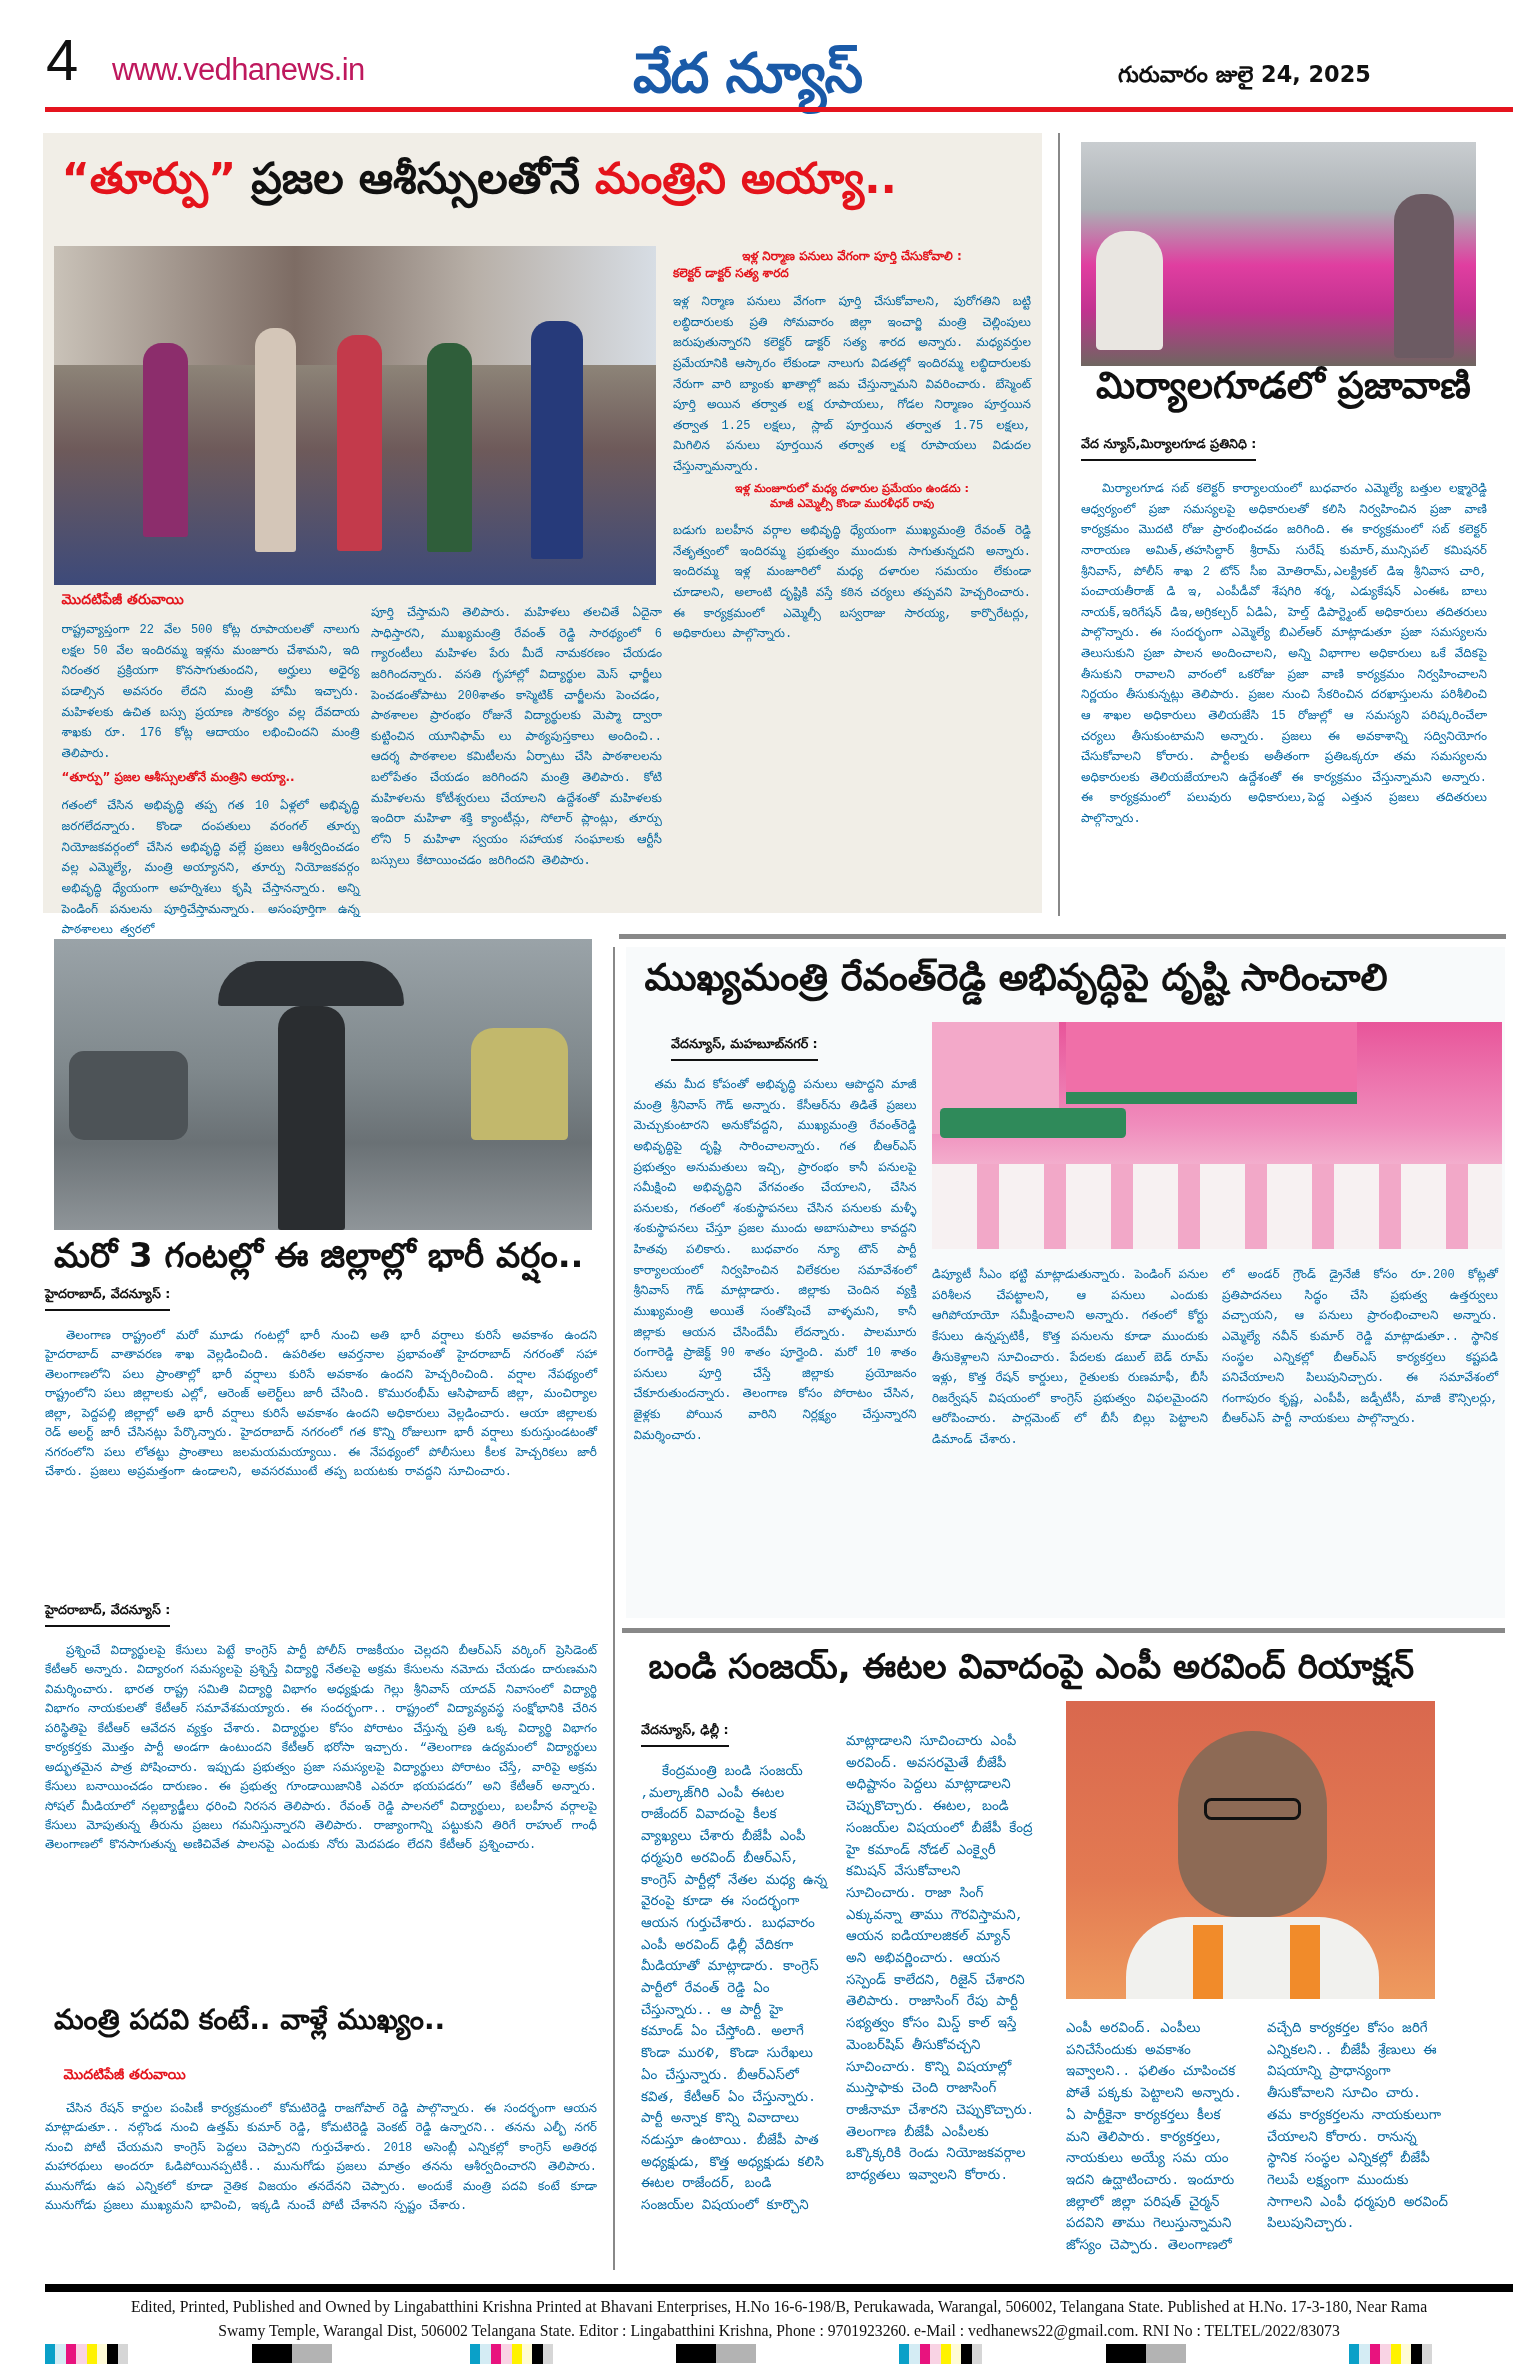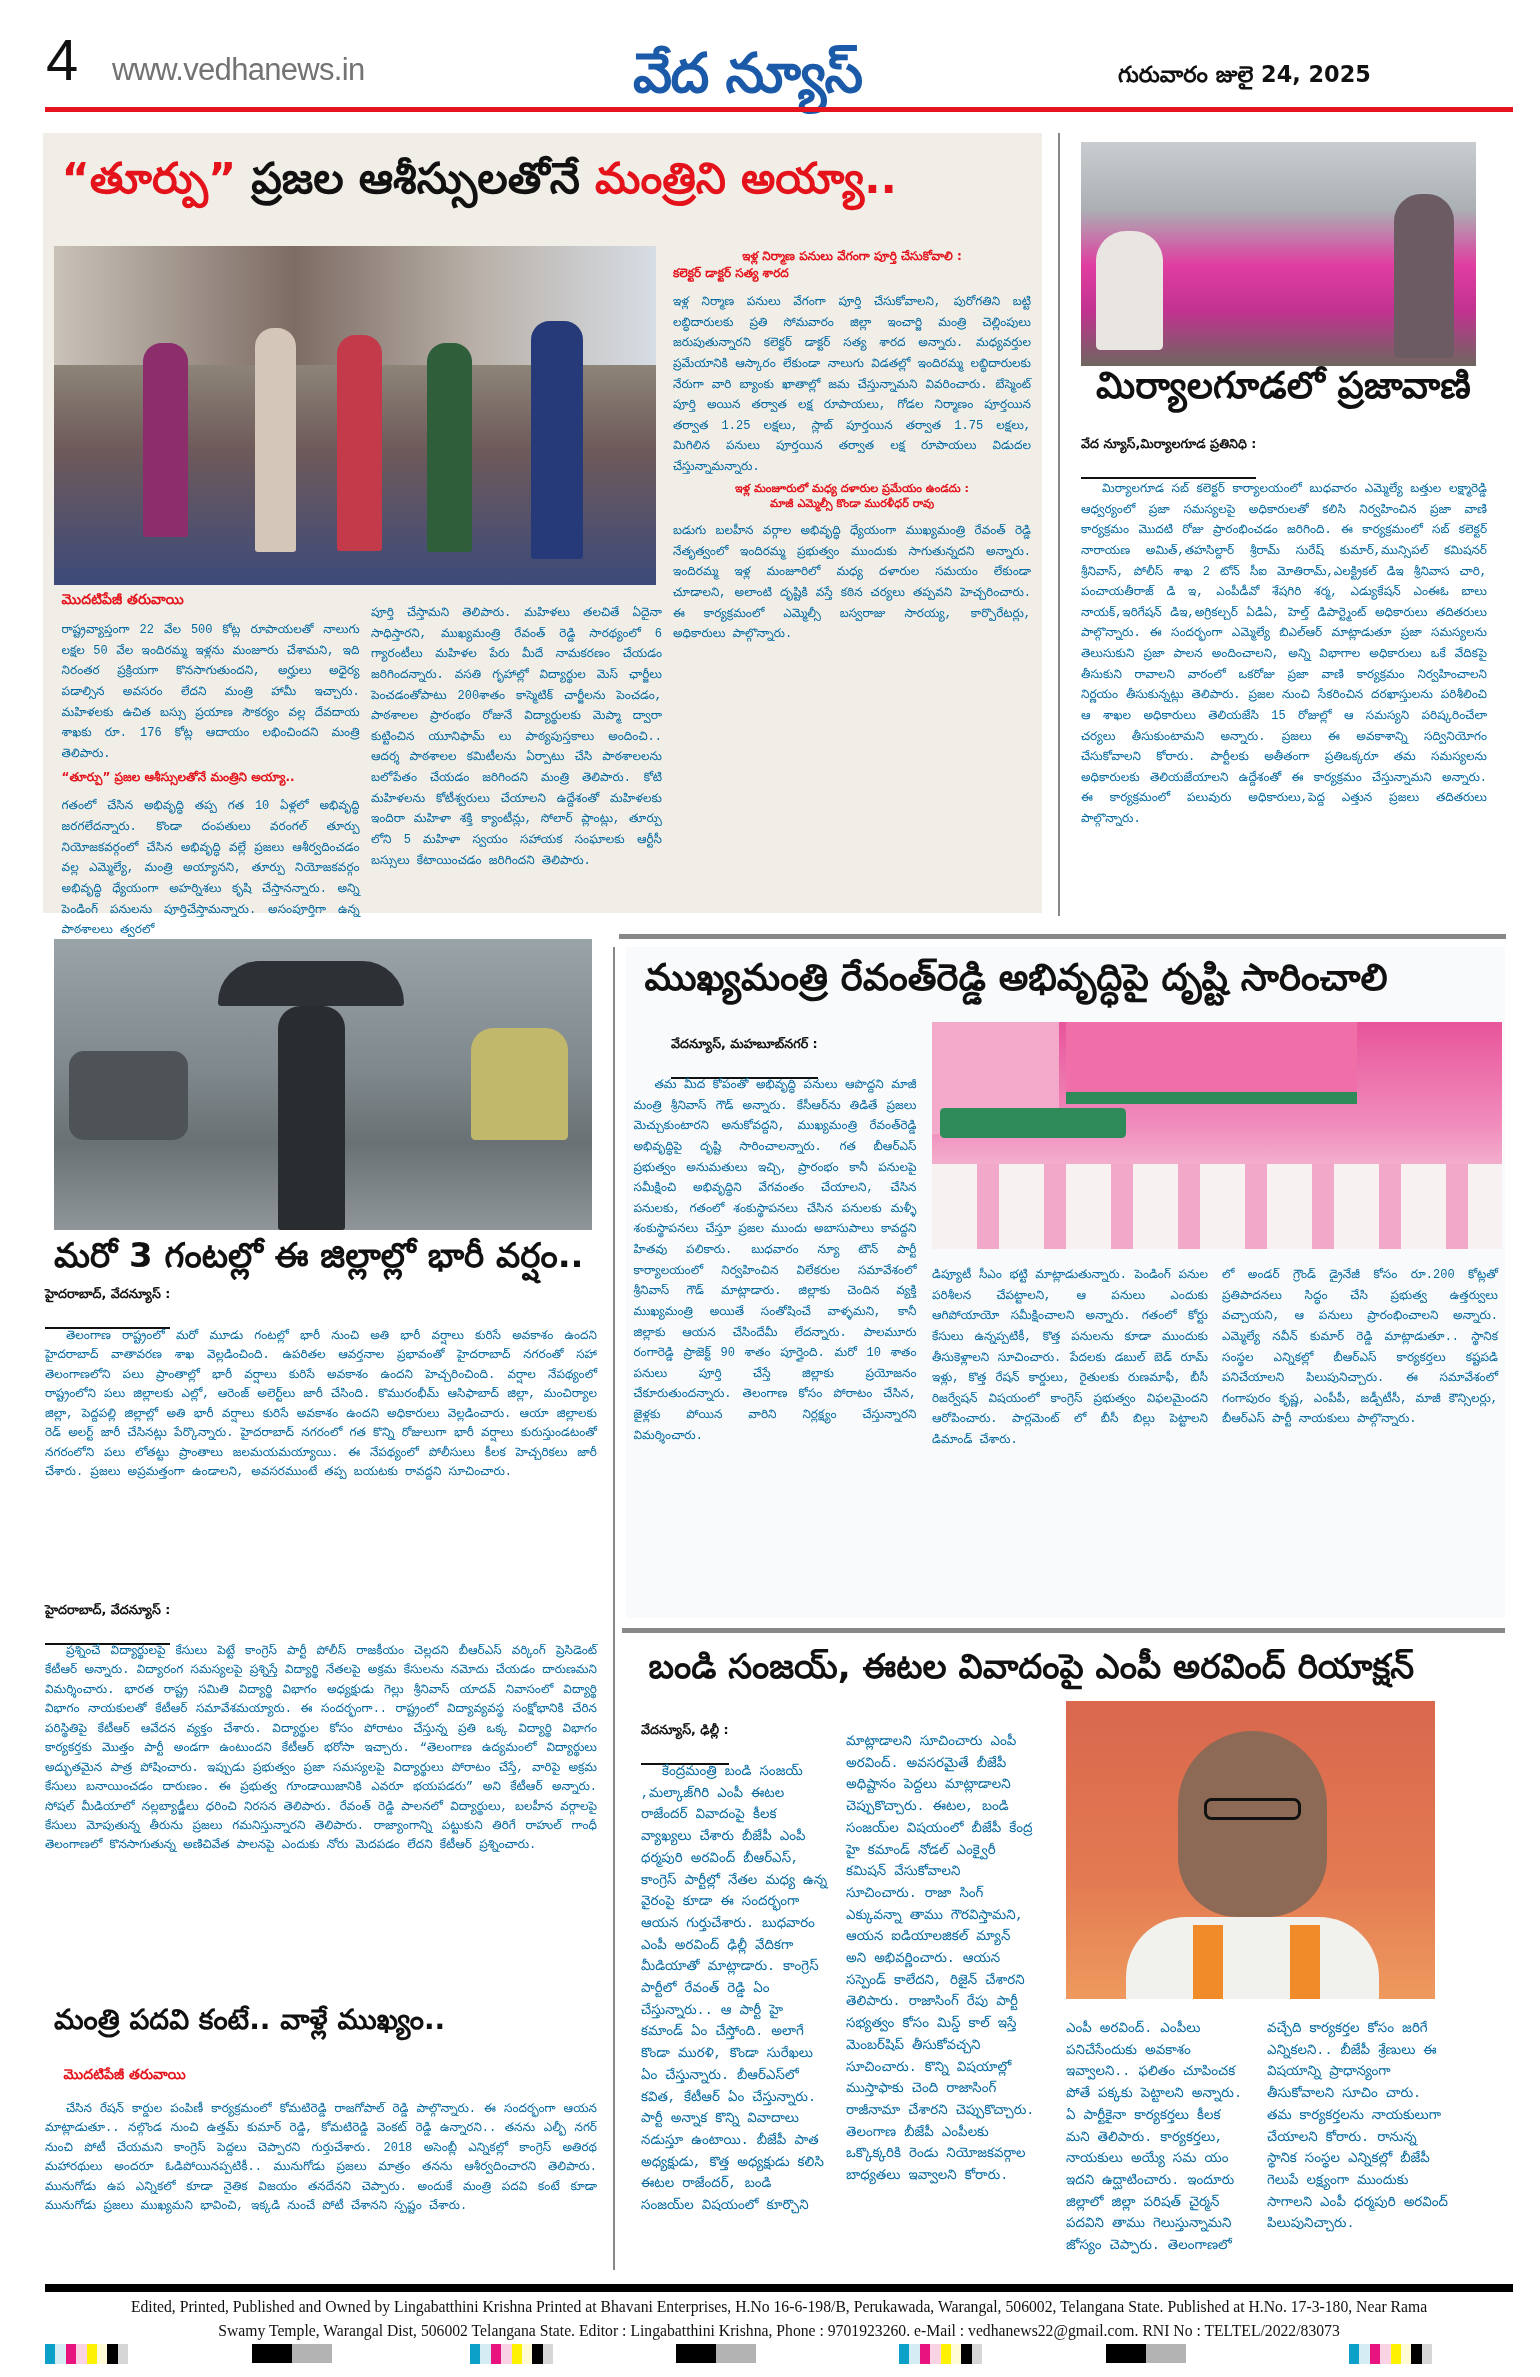--- a/index.html
+++ b/index.html
@@ -1,30 +1,30 @@
 <!DOCTYPE html>
 <html style="font-size:12px"><head>
 <meta charset="utf-8">
 <style>
   * { box-sizing: border-box; margin: 0; padding: 0; }
   html, body { width: 1541px; height: 2377px; background: #fff; overflow: hidden; }
   body { font-family: "DejaVu Serif", serif; color: #222; position: relative; }
 
   .masthead { position: absolute; left: 0; top: 0; width: 1541px; height: 119px; }
   .page-num { position: absolute; left: 46px; top: 31px; font-family: "Liberation Sans", sans-serif; font-size: 58px; line-height: 1; color: #111; }
-  .site-url { position: absolute; left: 112px; top: 52px; font-family: "Liberation Sans", sans-serif; font-size: 31px; letter-spacing: -0.7px; color: #737373; }
+  .site-url { position: absolute; left: 112px; top: 52px; font-family: "Liberation Sans", sans-serif; font-size: 31px; letter-spacing: -0.7px; color: #be185d; }
   .brand { position: absolute; left: 633px; top: 41px; font-family: "DejaVu Sans", sans-serif; font-weight: bold; font-size: 55px; color: #1a5aa8; letter-spacing: -1.5px; }
   .date { position: absolute; left: 1118px; top: 61px; font-family: "DejaVu Sans", sans-serif; font-weight: bold; font-size: 22.4px; color: #111; }
   .red-rule { position: absolute; left: 45px; top: 107px; width: 1468px; height: 4.5px; background: #e5141e; }
 
   .panel { position: absolute; }
   .shaded { background: #f1eee7; }
   .story-title { font-family: "DejaVu Sans", sans-serif; font-weight: bold; line-height: 1.1; color: #111; white-space: nowrap; }
   .red { color: #e4131b; }
-  .dateline { font-family: "DejaVu Sans", sans-serif; font-weight: bold; font-size: 12.7px; color: #111; border-bottom: 2.2px solid #111; display: inline-block; padding-bottom: 23px; }
+  .dateline { font-family: "DejaVu Sans", sans-serif; font-weight: bold; font-size: 12.7px; color: #111; border-bottom: 2.2px solid #111; display: inline-block; padding-bottom: 5px; }
   .red-sub { font-family: "DejaVu Sans", sans-serif; font-weight: bold; font-size: 14px; color: #e4131b; }
   .body-text { font-family: Liberation Mono, monospace; font-size: 12px; line-height: 1.72; color: #0369a1; text-align: justify; margin-top: 9px; }
   .photo { position: absolute; overflow: hidden; }
   .vrule { position: absolute; width: 2.2px; background: #888; }
   .hrule { position: absolute; height: 4.5px; background: #888; }
   .footer-rule { position: absolute; left: 45px; top: 2284px; width: 1468px; height: 7.5px; background: #000; }
   .footer-text { position: absolute; left: 45px; top: 2295px; width: 1468px; text-align: center; font-family: "Liberation Serif", serif; font-size: 15.7px; line-height: 1.55; color: #111; }
   .colorbar { position: absolute; top: 2344px; height: 20px; display: flex; }
   .colorbar span { display: block; width: 10.4px; height: 20px; }
   .graybar { position: absolute; top: 2344px; height: 18.6px; display: flex; }

